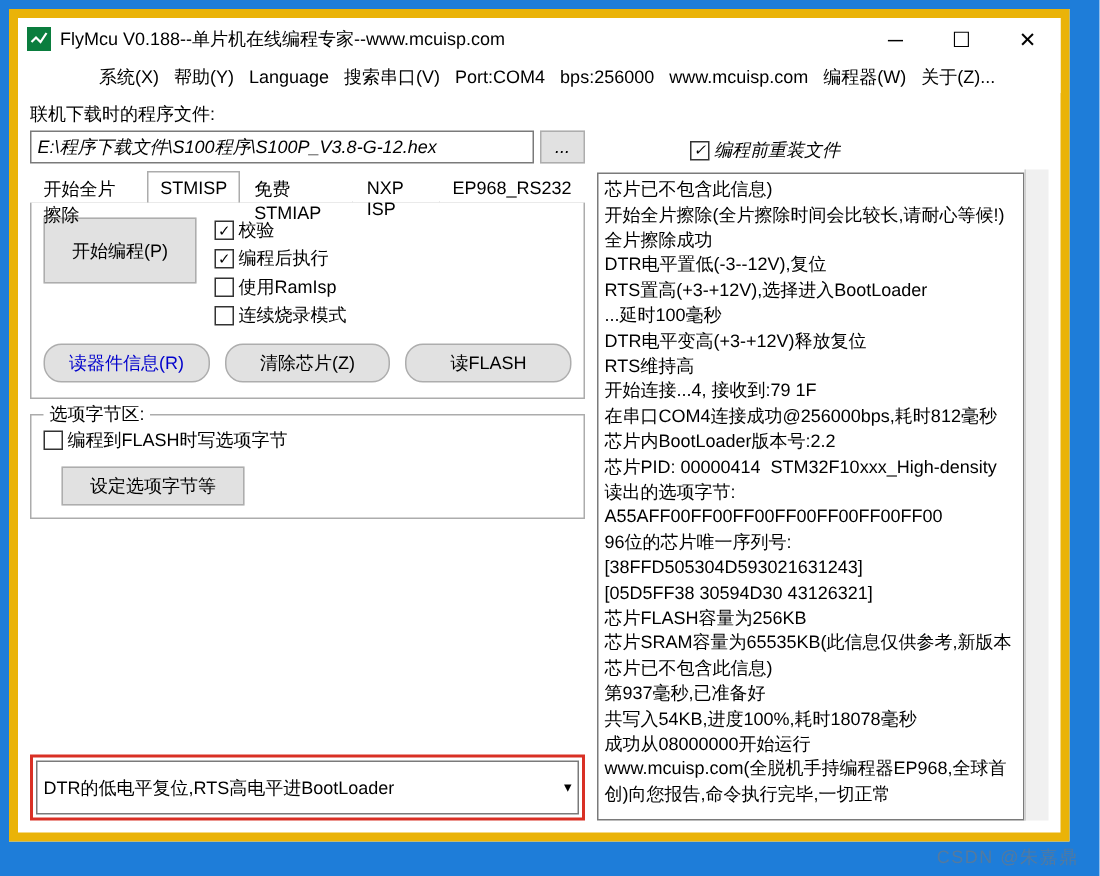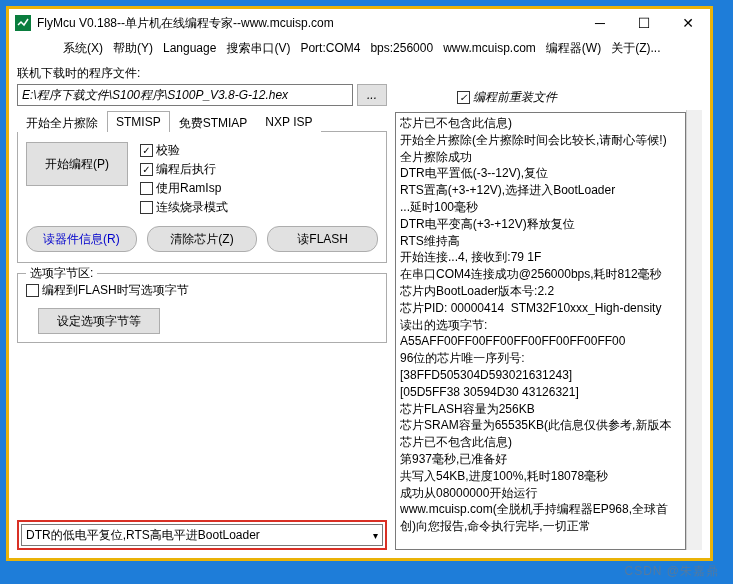--- a/index.html
+++ b/index.html
@@ -1,18 +1,18 @@
 <!DOCTYPE html>
 <html><head>
 <meta charset="utf-8">
 <style>
 * { margin:0; padding:0; box-sizing:border-box; }
 body { font-family:"Microsoft YaHei","SimSun",Arial,sans-serif; font-size:12px; background:#1e7dd9; width:733px; height:584px; position:relative; }
 .desktop { width:100%; height:100%; padding:6px 20px 20px 6px; }
-.window { width:707px; height:555px; background:#fff; border:3px solid #eab308; display:flex; flex-direction:column; }
+.window { width:707px; height:555px; background:#fff; border:6px solid #eab308; display:flex; flex-direction:column; }
 .titlebar { height:28px; display:flex; align-items:center; padding:0 0 0 6px; background:#fff; }
 .titlebar-icon { width:16px; height:16px; margin-right:6px; }
 .titlebar-icon svg { width:16px; height:16px; }
 .titlebar-text { flex:1; color:#000; }
 .win-controls { display:flex; }
 .win-btn { width:44px; height:28px; display:flex; align-items:center; justify-content:center; font-size:14px; font-family:Arial; }
 .menubar { height:22px; display:flex; align-items:center; padding:0 6px; gap:2px; background:#fff; color:#000;margin-left:44px; }
 .menubar span { padding:2px 4px; }
 .content { flex:1; padding:4px 8px 8px 8px; display:flex; flex-direction:column; }
 .row-label { margin:2px 0; }
@@ -32,21 +32,21 @@
 .std-btn { background:#e1e1e1; border:1px solid #adadad; padding:4px 18px; height:26px; display:inline-flex; align-items:center; justify-content:center; }
 .std-btn.blue { color:#0000cc; }
 .opts { display:flex; flex-direction:column; gap:2px; }
 .btn-row { display:flex; gap:10px; margin-top:10px; }
 .btn-row .std-btn { flex:1; padding:4px 6px;border-radius:12px; }
 .section { border:1px solid #acacac; padding:8px; margin-top:10px; position:relative; }
 .section-label { position:absolute; top:-9px; left:8px; background:#fff; padding:0 4px; }
 .section .std-btn { margin-top:8px; margin-left:12px; }
 .spacer { flex:1; }
 .dropdown-wrap { border:2px solid #d93025; padding:2px; }
-.dropdown { height:22px; border:1px solid #7a7a7a; display:flex; align-items:center; padding:0 4px; justify-content:space-between; background:#fff; }
+.dropdown { height:36px; border:1px solid #7a7a7a; display:flex; align-items:center; padding:0 4px; justify-content:space-between; background:#fff; }
 .dropdown .chev { font-size:10px; }
 .right-col { flex:1; display:flex; flex-direction:column; }
 .log-box { flex:1; border:1px solid #7a7a7a; background:#fff; padding:2px 4px; font-size:12px; line-height:1.4; overflow:hidden; white-space:pre-wrap; word-break:break-all; margin-top:2px; }
 .scrollbar { width:16px; background:#f0f0f0; border-left:1px solid #d0d0d0; }
 .watermark { position:absolute; right:14px; bottom:4px; color:rgba(120,120,120,0.6); font-size:12px; font-family:Arial; letter-spacing:1px; }
 </style>
 </head>
 <body>
 
 <div class="desktop">
@@ -96,20 +96,21 @@
     </div>
   </div>
 
   <div class="main-cols">
     <div class="left-col">
       <div class="tabs">
         <div class="tab">开始全片擦除</div>
         <div class="tab active">STMISP</div>
         <div class="tab">免费STMIAP</div>
         <div class="tab">NXP ISP</div>
+        <div class="tab">EP968_RS232</div>
       </div>
       <div class="tab-body">
         <div class="prog-row">
           <div class="std-btn" style="height:44px;">开始编程(P)</div>
           <div class="opts">
             <label class="checkbox">
                     <span class="chk-box">✓</span>
                     <span>校验</span>
                   </label>
             <label class="checkbox">

